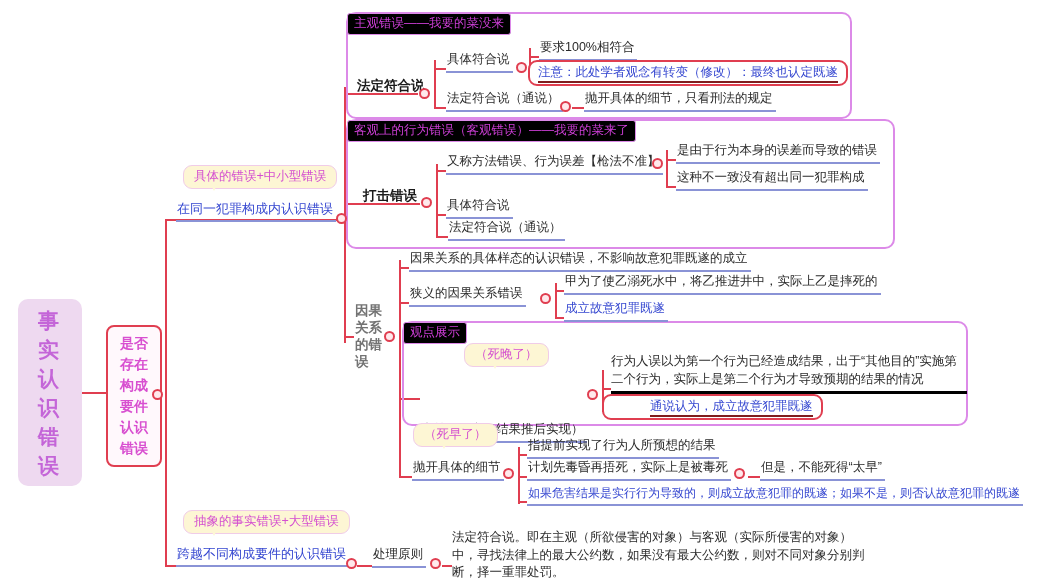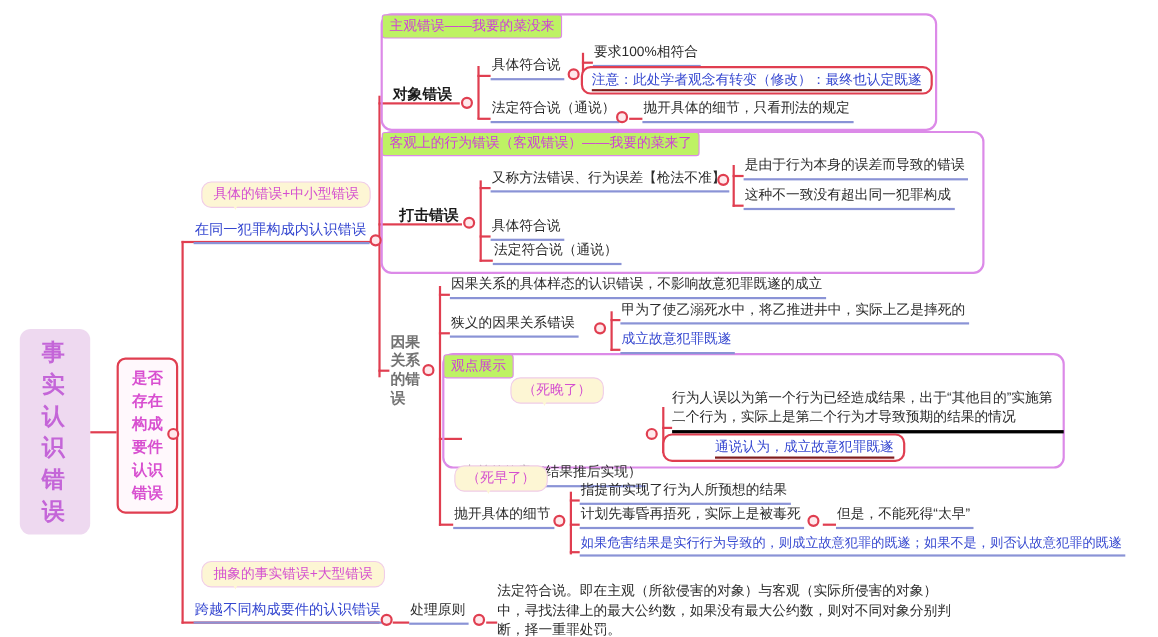--- a/index.html
+++ b/index.html
@@ -9,21 +9,21 @@
   .u{border-bottom:2px solid #8a93d6;padding:0 3px 3px 1px;}
   .blue{color:#3547d0;}
   .topic{font-weight:bold;font-size:13.5px;color:#1a1a1a;}
   .mid{font-size:13px;}
   .wrap{white-space:normal;line-height:17.5px;}
   .hl{position:absolute;height:2px;background:#e03e50;}
   .vl{position:absolute;width:2px;background:#e03e50;}
   .dot{position:absolute;width:7px;height:7px;border:2px solid #e03e50;border-radius:50%;
        background:#ffe9ec;z-index:5;}
   .boundary{position:absolute;border:2px solid #dc8ae8;border-radius:10px;background:transparent;}
-  .btitle{position:absolute;background:#bef264;border:1.5px solid #dc8ae8;border-radius:3px;
+  .btitle{position:absolute;background:#000000;border:1.5px solid #dc8ae8;border-radius:3px;
           padding:1px 6px 2px;font-size:12.5px;color:#cf3fd8;white-space:nowrap;z-index:4;}
   .callout{position:absolute;background:#fdf6d4;border:1px solid #f0cce8;border-radius:9px;
            padding:2px 10px 3px;font-size:12.5px;color:#d44fd0;white-space:nowrap;z-index:4;}
   .callout::after{content:"";position:absolute;left:26px;bottom:-7px;width:0;height:0;
            border:4px solid transparent;border-top:8px solid #fdf6d4;}
   .redbox{position:absolute;border:2px solid #e03e50;border-radius:9px;padding:2px 8px 3px;
           white-space:nowrap;font-size:12.5px;background:#fff;z-index:3;}
   .redbox .inner{border-bottom:2px solid #7f1d1d;padding-bottom:2px;}
   #root-box{position:absolute;left:18px;top:299px;width:64px;height:187px;background:#eed9f0;
           border-radius:10px;display:flex;align-items:center;justify-content:center;}
@@ -107,21 +107,21 @@
   <div id="root-box">
     <div class="txt">事实认识错误</div>
   </div>
   <div id="l2-box">
     <div class="txt">是否存在构成要件认识错误</div>
   </div>
 
   <div class="callout" style="left:183px;top:165px;">具体的错误+中小型错误</div>
   <div class="node mid blue u" style="left:176px;top:201px;">在同一犯罪构成内认识错误</div>
 
-  <div class="node topic" style="left:357px;top:78px;">对象错误</div>
+  <div class="node topic" style="left:357px;top:78px;">法定符合说</div>
   <div class="node u" style="left:446px;top:52px;">具体符合说</div>
   <div class="node u" style="left:539px;top:40px;">要求100%相符合</div>
   <div class="redbox" style="left:528px;top:60px;">
     <span class="inner blue">注意：此处学者观念有转变（修改）：最终也认定既遂</span>
   </div>
   <div class="node u" style="left:446px;top:91px;">法定符合说（通说）</div>
   <div class="node u" style="left:584px;top:91px;">抛开具体的细节，只看刑法的规定</div>
 
   <div class="node topic" style="left:363px;top:188px;">打击错误</div>
   <div class="node u" style="left:446px;top:154px;">又称方法错误、行为误差【枪法不准】</div>

